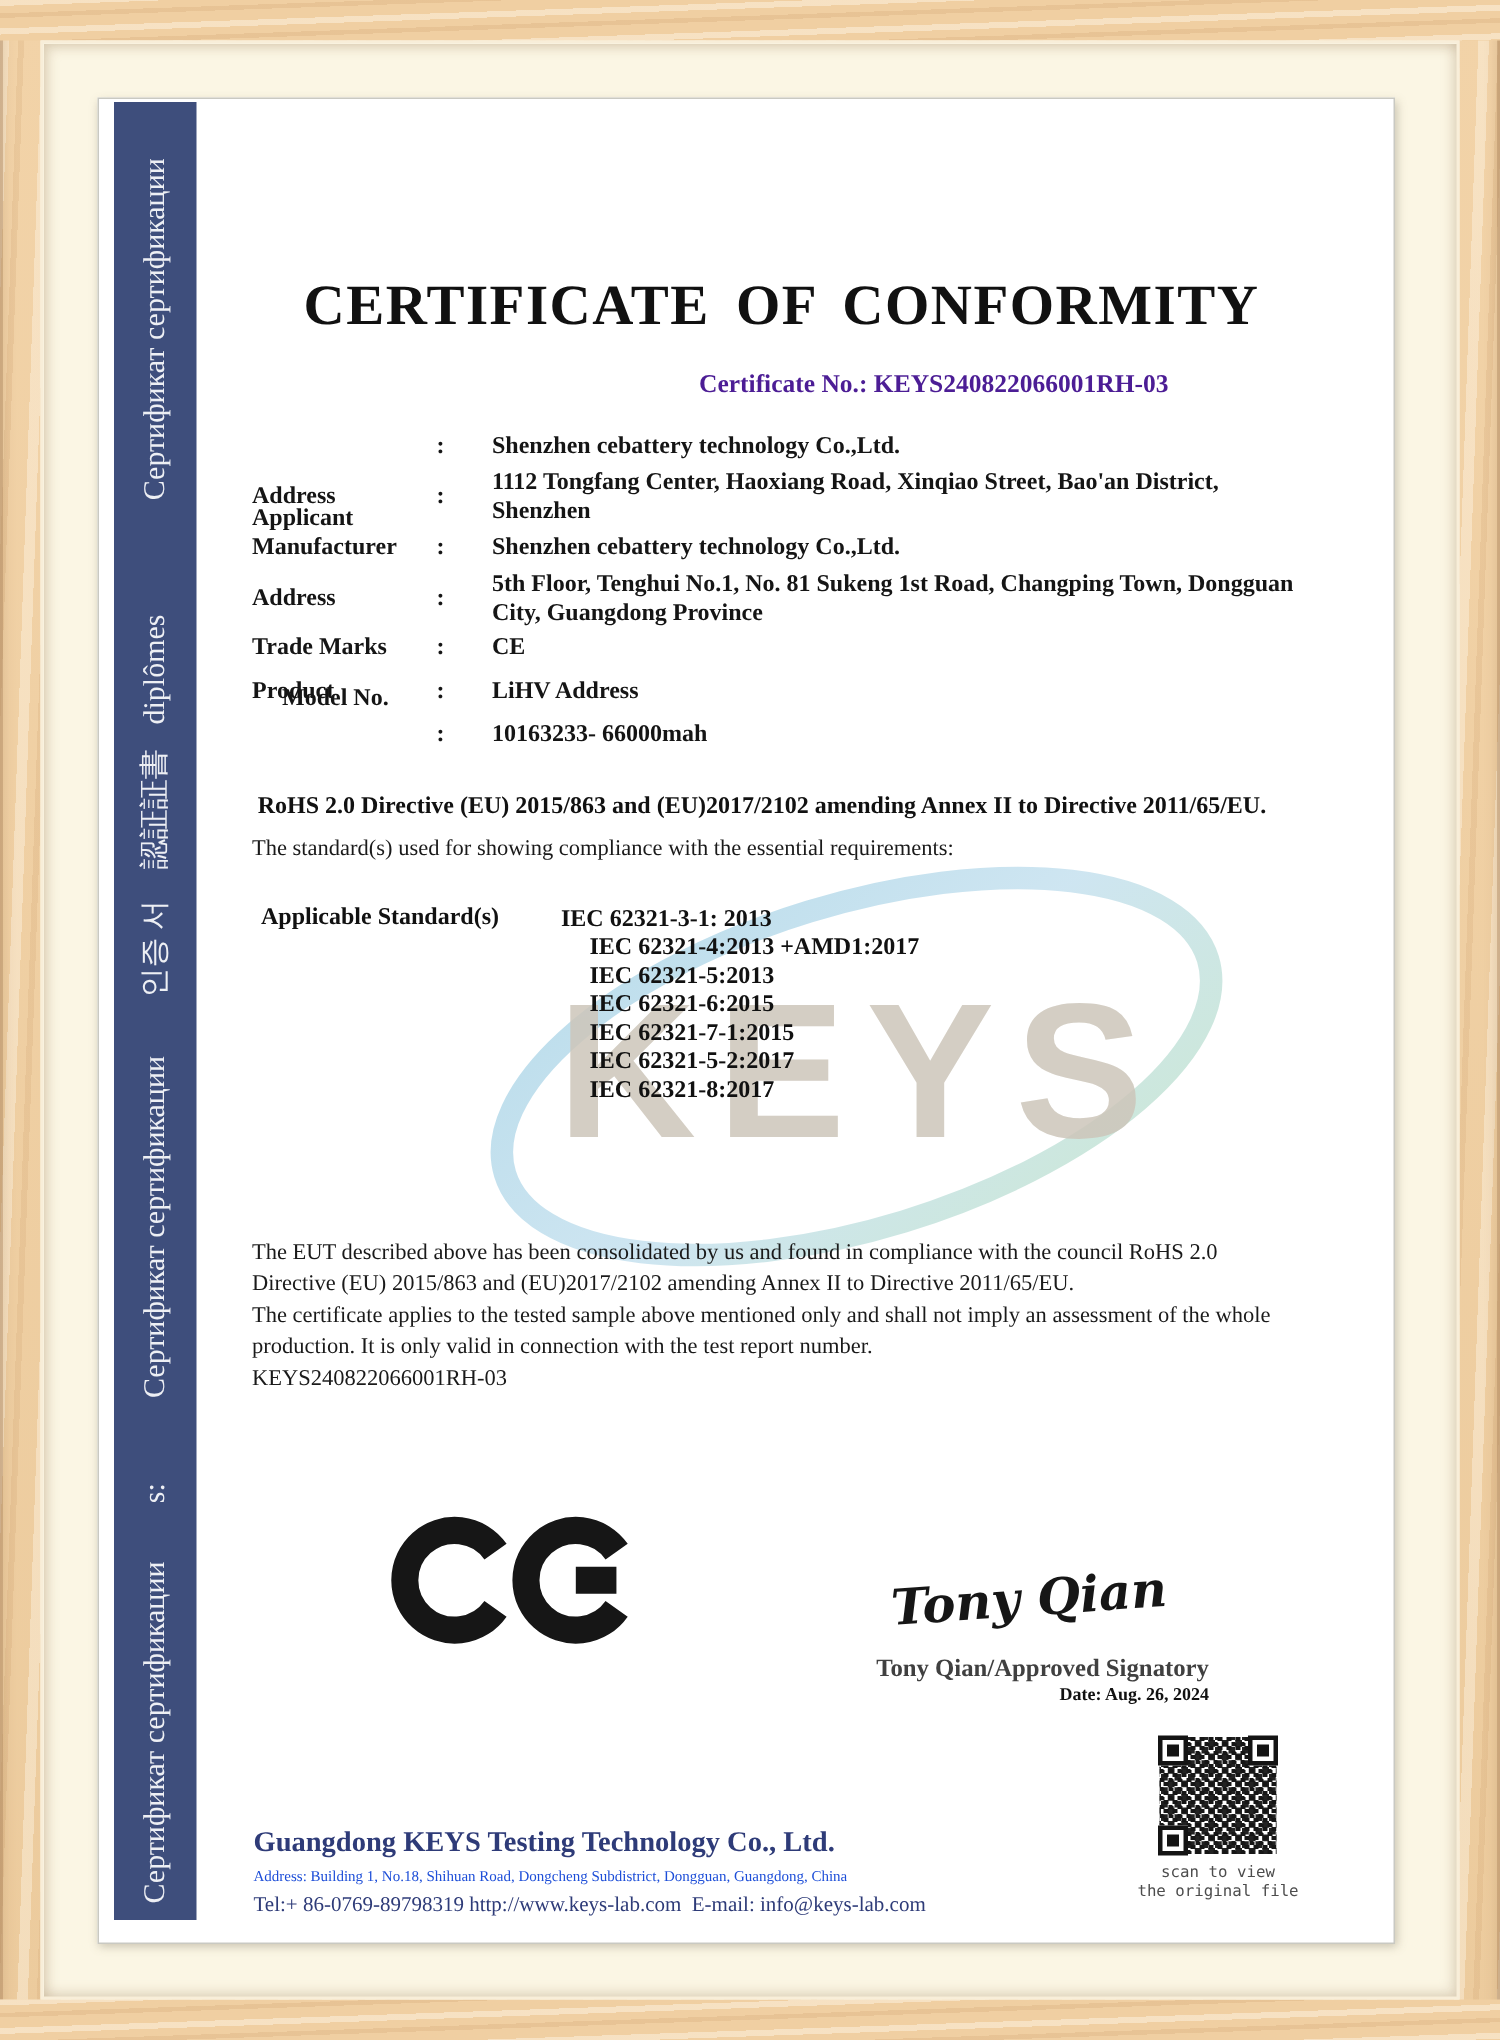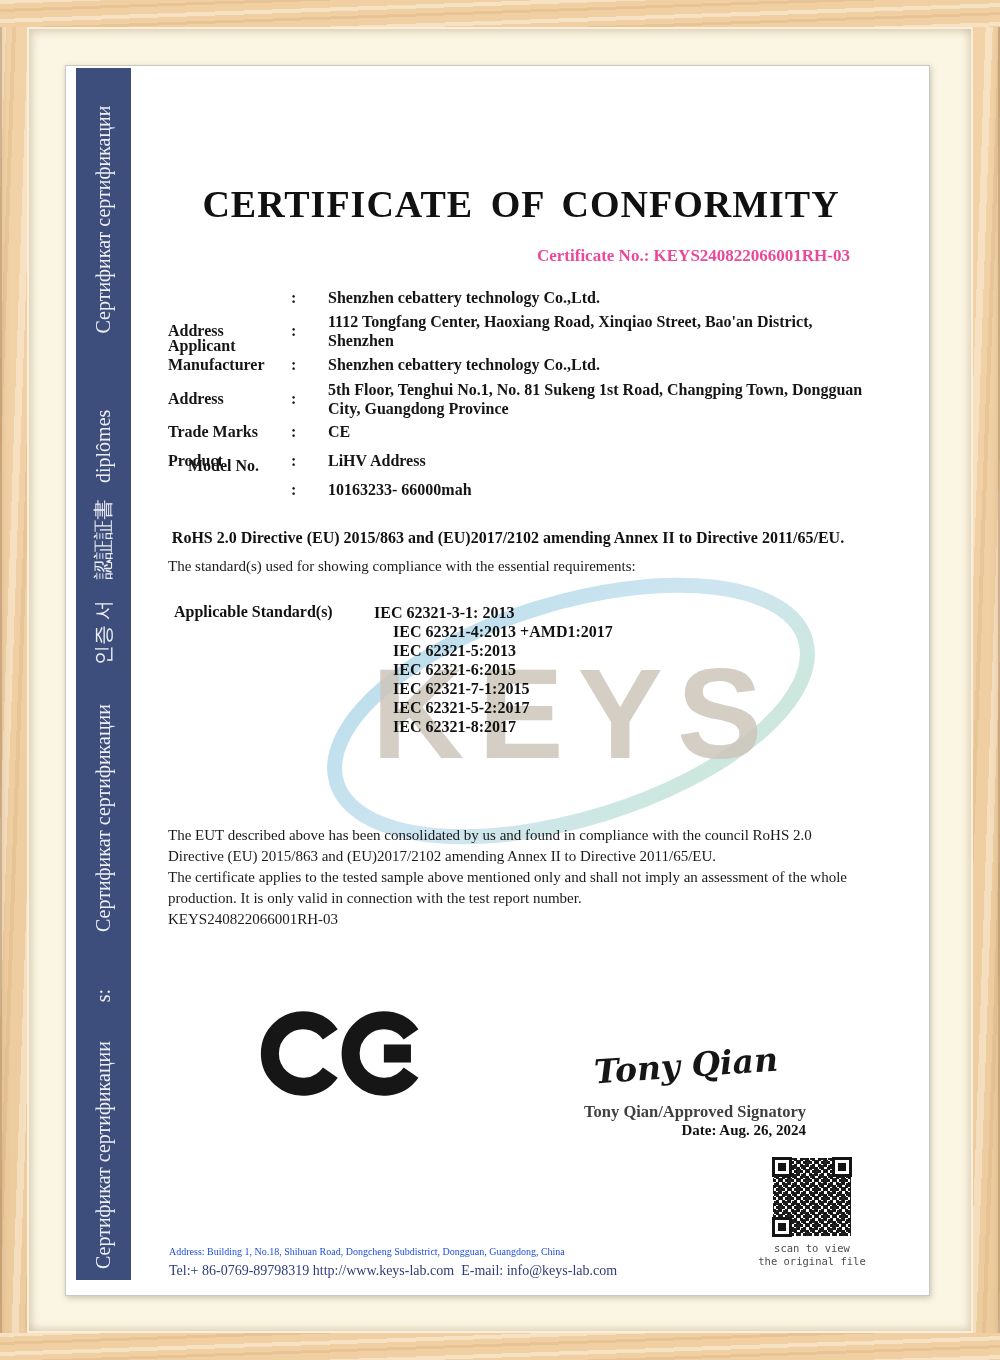--- a/index.html
+++ b/index.html
@@ -17,22 +17,22 @@
   .page{position:absolute;left:36px;top:36px;right:41px;bottom:35px;background:#ffffff;
     border:1px solid #c9c9c2; box-shadow:1px 2px 6px rgba(110,100,80,.35);}
   
   .band{position:absolute;left:10px;top:2px;width:55px;height:1212px;background:#3e4e7c;}
   .vseg{position:absolute;left:10px;height:55px;line-height:55px;transform-origin:0 0;
     transform:rotate(-90deg);text-align:center;white-space:nowrap;
     font-size:20px;color:#edeff4;font-family:"Liberation Serif",serif;}
   
   .title{position:absolute;left:60px;top:116px;width:790px;text-align:center;
     font-size:38px;font-weight:bold;letter-spacing:1px;word-spacing:7px;color:#111;}
-  .certno{position:absolute;left:400px;top:180px;width:384px;text-align:right;
-    font-size:17px;font-weight:bold;color:#ec4899;}
+  .certno{position:absolute;left:400px;top:180px;width:384px;text-align:left;
+    font-size:17px;font-weight:bold;color:#4c1d95;}
   
   .lbl,.col,.val{position:absolute;font-size:16px;font-weight:bold;color:#151515;line-height:19px;}
   .val{white-space:pre;}
   
   .rohs{position:absolute;left:52px;top:463px;width:780px;text-align:center;
     font-size:16px;font-weight:bold;color:#111;}
   .intro{position:absolute;left:102px;top:492px;font-size:15px;color:#1a1a1a;}
   .appstd{position:absolute;left:108px;top:537px;font-size:16px;font-weight:bold;color:#111;}
   .stds{position:absolute;left:308px;top:537px;font-size:16px;font-weight:bold;color:#111;}
   .stds div{line-height:19px;white-space:pre;}
@@ -43,21 +43,21 @@
   .stmt{position:absolute;left:102px;top:759px;font-size:15px;line-height:21px;
     color:#1a1a1a;white-space:pre;}
   
   .ce{position:absolute;left:192px;top:940px;}
   .sig-script{position:absolute;left:495px;top:980px;width:250px;text-align:center;
     font-family:"DejaVu Serif",serif;font-style:italic;font-weight:bold;font-size:33px;
     transform:rotate(-4deg);color:#161616;}
   .sig-name{position:absolute;left:430px;top:1036px;width:310px;text-align:right;
     font-size:16.5px;font-weight:bold;line-height:19px;color:#404040;}
   .sig-date{position:absolute;left:430px;top:1056px;width:310px;text-align:right;
-    font-size:15px;font-weight:bold;color:#111;}
+    font-size:12px;font-weight:bold;color:#111;}
   
   .f-company{position:absolute;left:103px;top:1152px;font-size:19px;font-weight:bold;color:#2e3b78;}
   .f-addr{position:absolute;left:103px;top:1180px;font-size:10px;color:#1d4ed8;white-space:pre;}
   .f-tel{position:absolute;left:103px;top:1197px;font-size:14px;color:#2e3b78;white-space:pre;}
   
   .qr{position:absolute;left:703px;top:1088px;width:86px;height:86px;background:#fff;}
   .qr-noise{position:absolute;inset:4px;
     background:
       repeating-conic-gradient(from 0deg, rgba(22,22,22,.95) 0% 25%, rgba(255,255,255,0) 25% 50%) 1px 2px / 9px 9px,
       repeating-conic-gradient(from 0deg, #161616 0% 25%, #ffffff 25% 50%) 0 0 / 6px 6px;}
@@ -156,20 +156,21 @@
       <svg class="ce" width="171" height="95" viewBox="0 0 360 200">
         <path d="M152.3 59.8 A70 70 0 1 0 152.3 140.2" fill="none" stroke="#161616" stroke-width="38"></path>
         <path d="M322.3 59.8 A70 70 0 1 0 322.3 140.2" fill="none" stroke="#161616" stroke-width="38"></path>
         <path d="M265 100 H 322" fill="none" stroke="#161616" stroke-width="38"></path>
       </svg>
 
       <div class="sig-script">Tony Qian</div>
       <div class="sig-name">Tony Qian/Approved  Signatory</div>
       <div class="sig-date">Date: Aug. 26, 2024</div>
 
+      <div class="f-company">Guangdong KEYS Testing Technology Co., Ltd.</div>
       <div class="f-addr">Address: Building 1, No.18, Shihuan Road, Dongcheng Subdistrict, Dongguan, Guangdong, China</div>
       <div class="f-tel">Tel:+ 86-0769-89798319 http://www.keys-lab.com  E-mail: info@keys-lab.com</div>
 
       <div class="qr">
         <div class="qr-noise"></div>
         <div class="finder" style="left:3px;top:3px;">
             <span></span>
           </div>
         <div class="finder" style="right:3px;top:3px;">
             <span></span>

